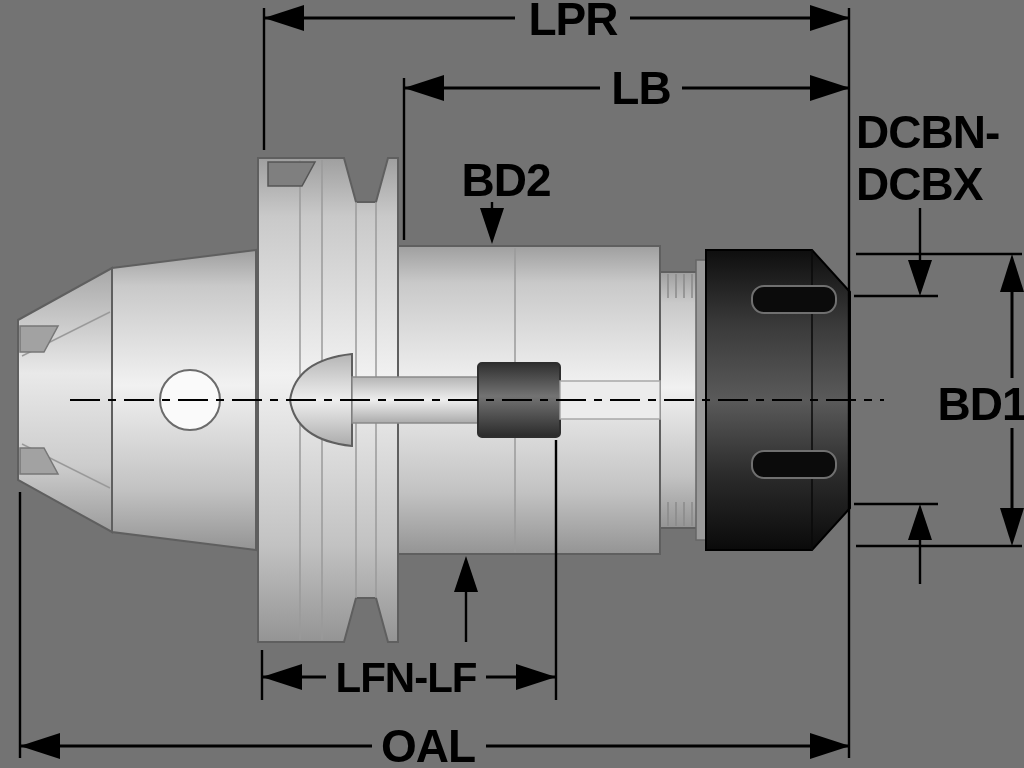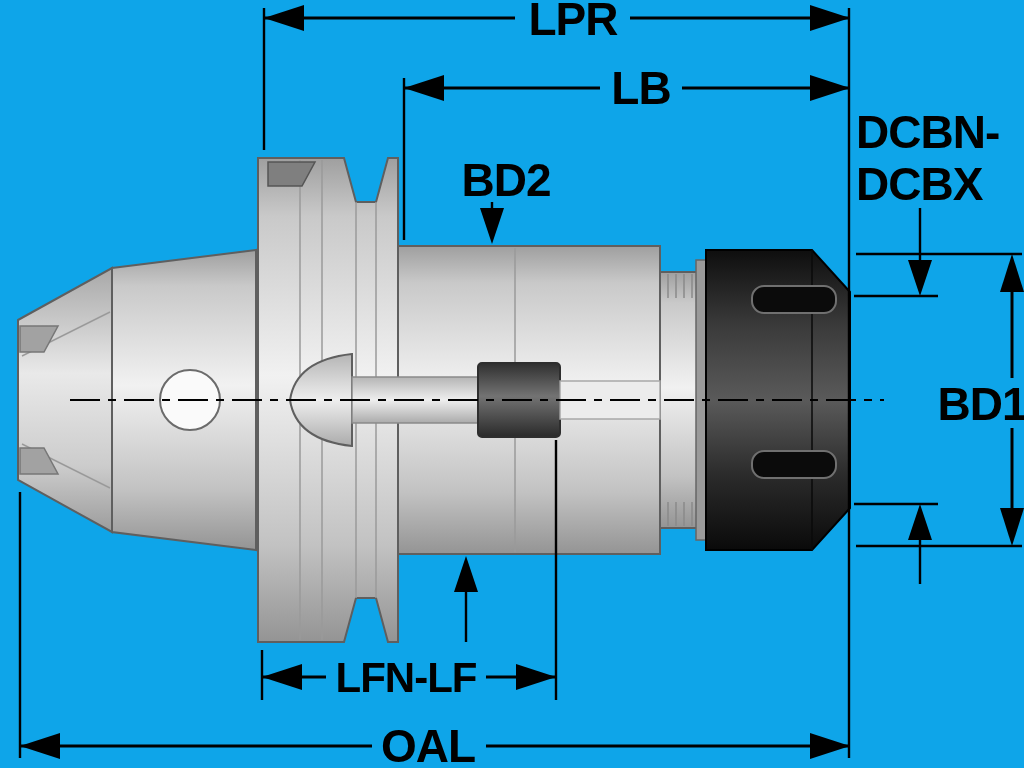--- a/index.html
+++ b/index.html
@@ -1,16 +1,16 @@
 <!DOCTYPE html>
 <html><head>
 <meta charset="utf-8">
 <style>
   html,body{margin:0;padding:0;background:#ffffff;}
-  .canvas{position:relative;width:1024px;height:768px;background:#0ea5e9;overflow:hidden;}
+  .canvas{position:relative;width:1024px;height:768px;background:#737373;overflow:hidden;}
   svg{display:block;}
   .dim-text{font-family:"Liberation Sans",sans-serif;font-weight:bold;font-size:46px;fill:#000;letter-spacing:-1px;}
   .dim-text-sm{font-family:"Liberation Sans",sans-serif;font-weight:bold;font-size:42px;fill:#000;letter-spacing:-1px;}
   .dimline{stroke:#000;stroke-width:3;fill:none;}
   .extline{stroke:#000;stroke-width:2.4;fill:none;}
   .arrow{fill:#000;stroke:none;}
   .outline{stroke:#5f5f5f;stroke-width:2;}
   .inner{stroke:#9a9a9a;stroke-width:1.5;fill:none;}
 </style>
 </head>

